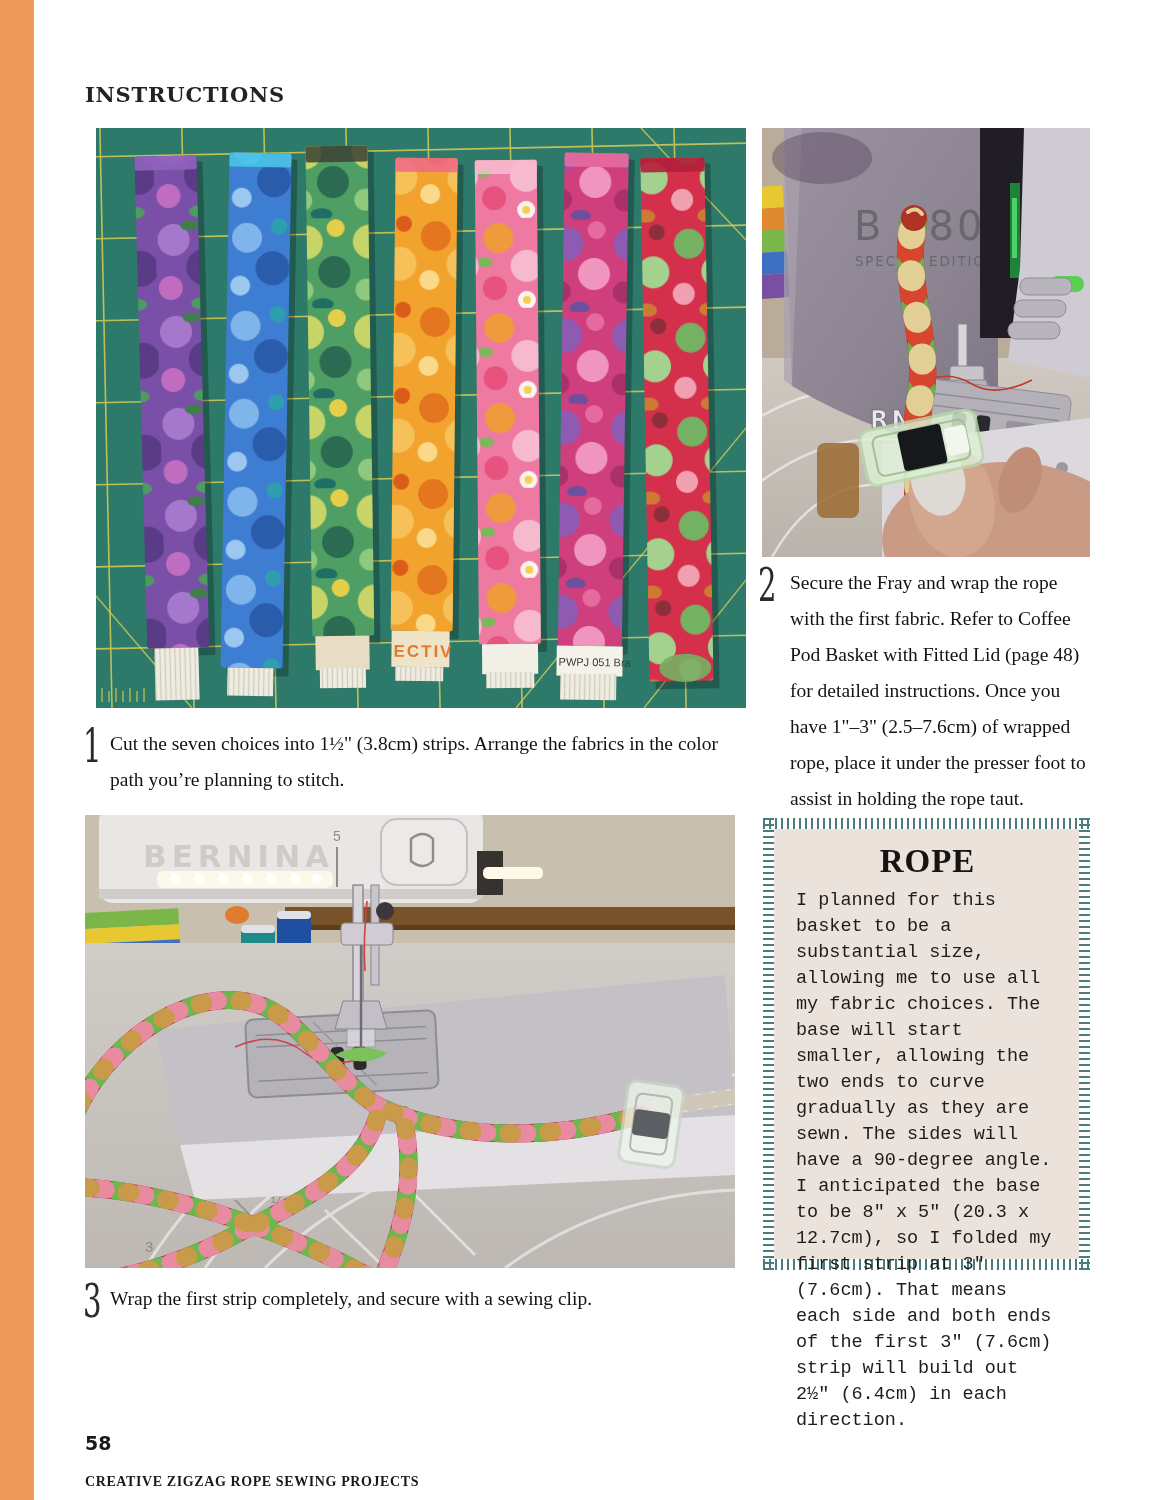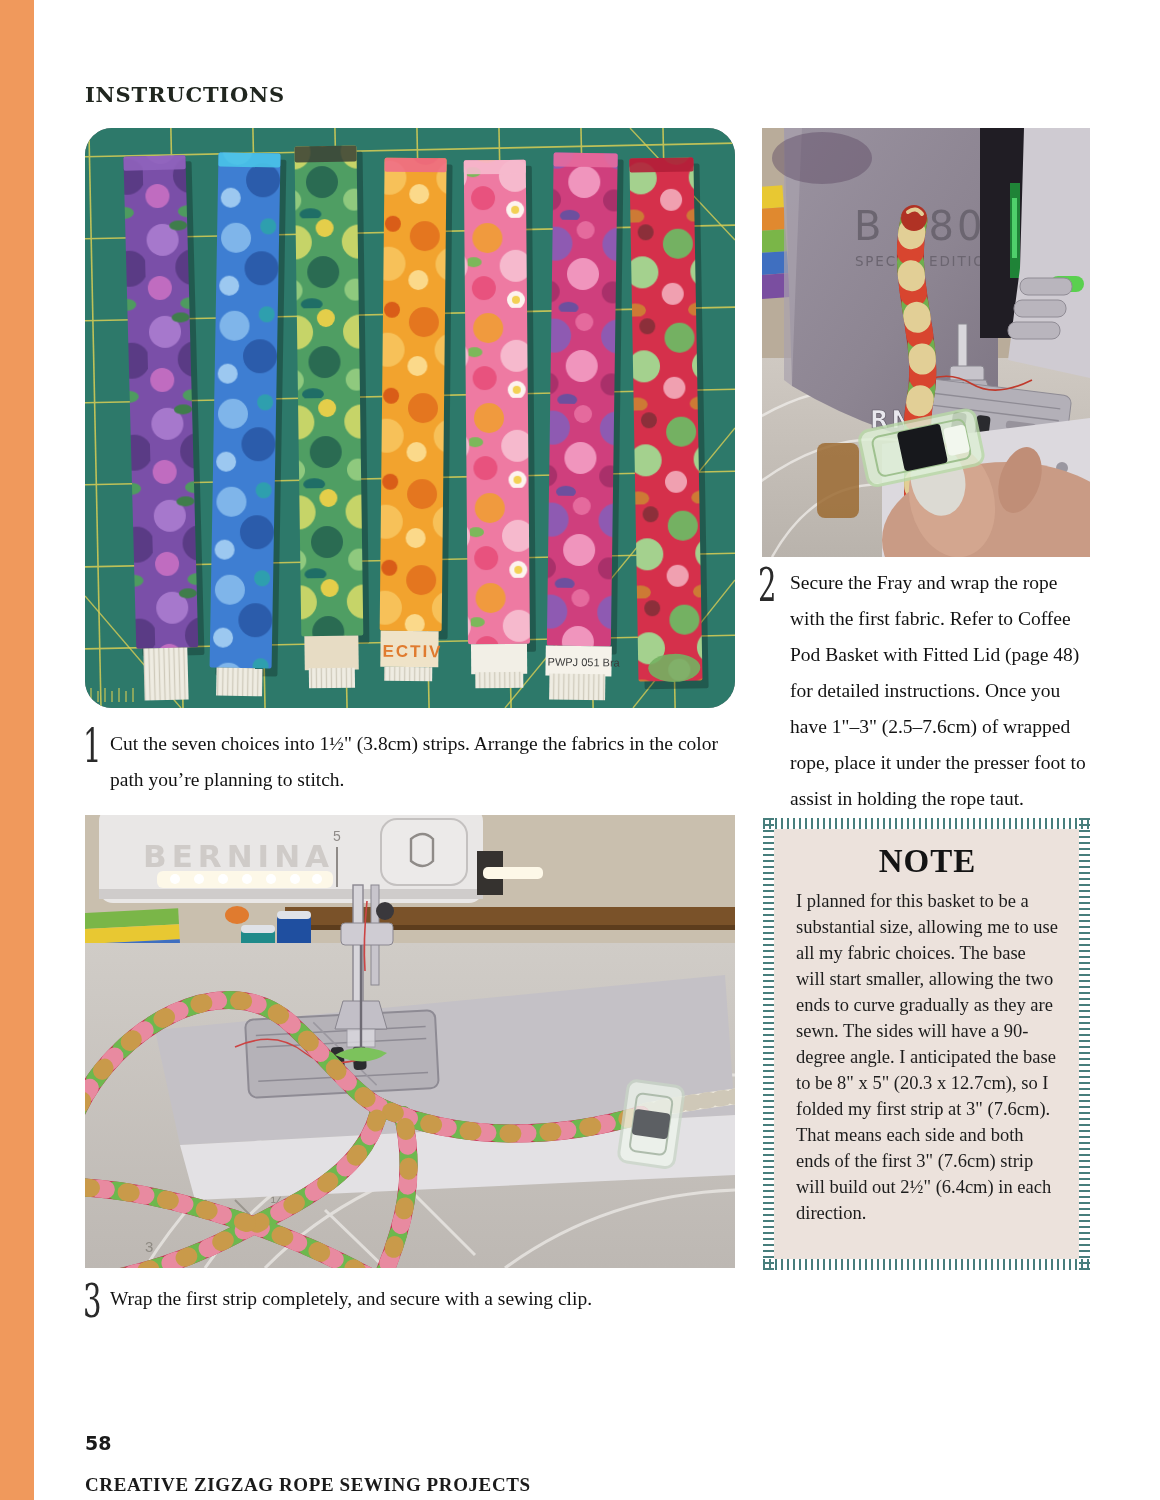--- a/index.html
+++ b/index.html
@@ -3,21 +3,21 @@
 <meta charset="utf-8">
 <style>
   html,body{margin:0;padding:0;background:#ffffff;}
   .page{position:relative;width:1160px;height:1500px;background:#ffffff;overflow:hidden;
         font-family:"Liberation Serif", serif;color:#1c1c1c;}
   .accent-bar{position:absolute;left:0;top:0;width:34px;height:1500px;background:#f0995c;}
   .heading{position:absolute;left:85px;top:82px;font-family:"DejaVu Serif",serif;
            font-weight:bold;font-size:21px;letter-spacing:.8px;color:#20261f;}
   .photo{position:absolute;overflow:hidden;background:#777;}
   .photo svg{display:block;}
-  #photo1{left:85px;top:128px;width:650px;height:580px;border-radius:27px;}
+  #photo1{left:96px;top:128px;width:650px;height:580px;}
   #photo2{left:762px;top:128px;width:328px;height:429px;}
   #photo3{left:85px;top:815px;width:650px;height:453px;}
   .step{position:absolute;}
   .step-num{position:absolute;left:0;top:-4px;font-family:"DejaVu Serif",serif;
             font-size:47px;font-weight:400;color:#2a2a2a;line-height:1;
             transform:scaleX(.62);transform-origin:left top;}
   .step-text{margin-left:27px;font-size:19.5px;line-height:36px;color:#121212;}
   #step1{left:83px;top:726px;width:652px;}
   #step2{left:758px;top:565px;width:332px;}
   #step2 .step-text{margin-left:32px;}
@@ -28,24 +28,24 @@
      background:repeating-linear-gradient(90deg,#477e7c 0 2px,transparent 2px 6px);}
   .note .tick.b{left:0;bottom:0;right:0;height:11px;
      background:repeating-linear-gradient(90deg,#477e7c 0 2px,transparent 2px 6px);}
   .note .tick.l{left:0;top:0;bottom:0;width:11px;
      background:repeating-linear-gradient(0deg,#477e7c 0 2px,transparent 2px 6px);}
   .note .tick.r{right:0;top:0;bottom:0;width:11px;
      background:repeating-linear-gradient(0deg,#477e7c 0 2px,transparent 2px 6px);}
   .note-inner{position:absolute;inset:11px;background:#ece2dc;padding:12px 20px 8px 22px;box-sizing:border-box;}
   .note-title{text-align:center;font-family:"Liberation Serif",serif;font-weight:bold;
               font-size:33px;color:#141414;margin:2px 0 8px 0;letter-spacing:1px;}
-  .note-body{font-family:Liberation Serif, serif;font-size:18.5px;line-height:26px;color:#1d1d1d;}
+  .note-body{font-family:Liberation Mono, monospace;font-size:18.5px;line-height:26px;color:#1d1d1d;}
   .footer{position:absolute;left:85px;top:1432px;display:flex;align-items:baseline;gap:20px;flex-direction:column;}
   .footer .pagenum{font-family:"DejaVu Sans",sans-serif;font-weight:bold;font-size:19px;color:#1a1a1a;}
-  .footer .booktitle{font-family:"Liberation Serif",serif;font-weight:bold;font-size:19px;
+  .footer .booktitle{font-family:"Liberation Serif",serif;font-weight:bold;font-size:14px;
                      letter-spacing:.6px;color:#1a1a1a;}
 </style>
 </head>
 <body>
 
 <div class="page">
   <div class="accent-bar" style="background: rgb(240, 153, 92);"></div>
 
   <div class="heading">INSTRUCTIONS</div>
 
@@ -453,21 +453,21 @@
     <div class="step-num">3</div>
     <div class="step-text">Wrap the first strip completely, and secure with a sewing clip.</div>
   </div>
 
   <div class="note">
     <div class="tick t"></div>
     <div class="tick b"></div>
     <div class="tick l"></div>
     <div class="tick r"></div>
     <div class="note-inner">
-      <div class="note-title">NOTE</div>
+      <div class="note-title">ROPE</div>
       <div class="note-body">I planned for this basket to be a substantial size, allowing me to use all my fabric choices. The base will start smaller, allowing the two ends to curve gradually as they are sewn. The sides will have a 90-degree angle. I anticipated the base to be 8" x 5" (20.3 x 12.7cm), so I folded my first strip at 3" (7.6cm). That means each side and both ends of the first 3" (7.6cm) strip will build out 2½" (6.4cm) in each direction.</div>
     </div>
   </div>
 
   <div class="footer">
     <span class="pagenum">58</span>
     <span class="booktitle">CREATIVE ZIGZAG ROPE SEWING PROJECTS</span>
   </div>
 </div>
 

